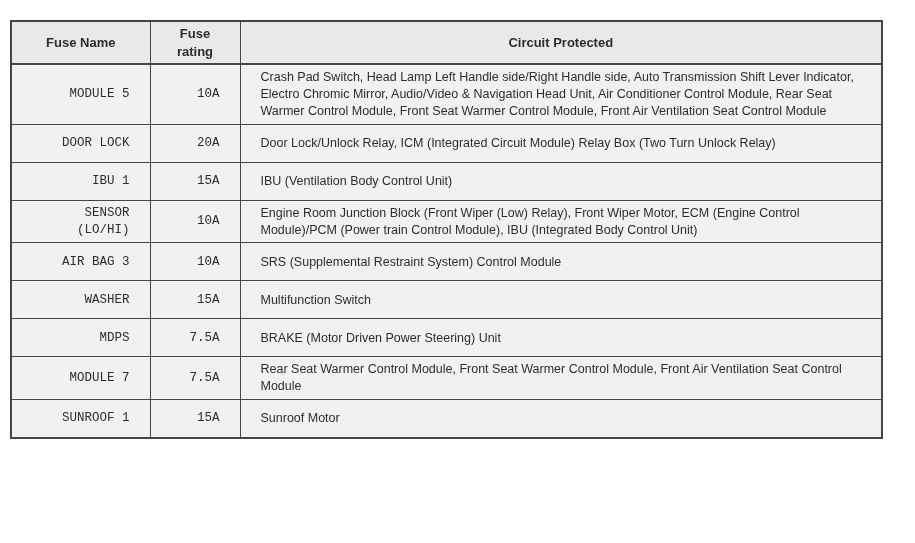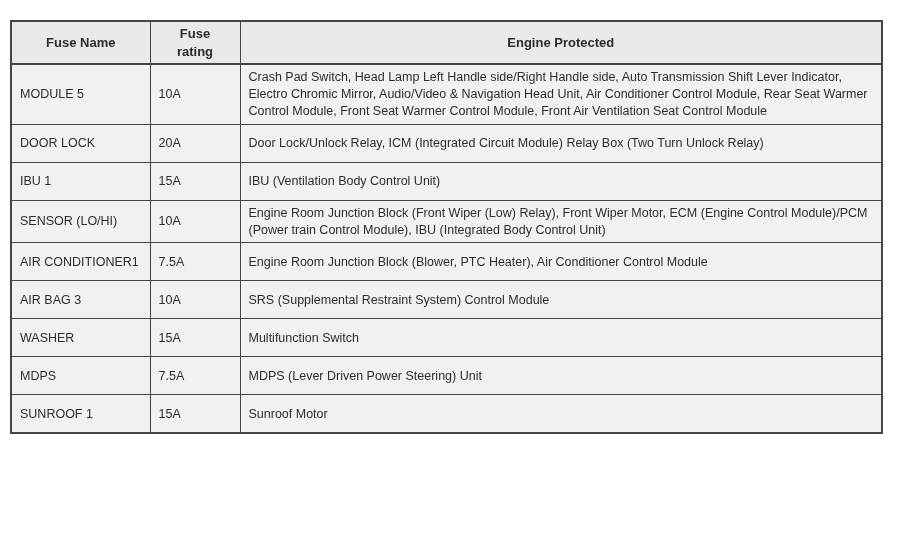--- a/index.html
+++ b/index.html
@@ -23,41 +23,42 @@
     border-collapse: collapse;
     table-layout: fixed;
     color: #2d2d2f;
     font-size: 12.5px;
     line-height: 1.35;
   }
   table.fuse-table th,
   table.fuse-table td {
     border: 1px solid #454547;
     background: #f1f1f2;
-    padding: 4px 8px;
+    padding: 4px 20px;
     vertical-align: middle;
     overflow: hidden;
   }
   table.fuse-table {
     border: 2px solid #454547;
   }
   table.fuse-table thead th {
     background: #e9e9ea;
     font-weight: bold;
     font-size: 13px;
     text-align: center;
     height: 20px;
     padding: 3px 10px;
     border-bottom-width: 2px;
   }
   table.fuse-table td {
     height: 29px;
   }
   td.col-name, td.col-rating {
-    text-align: left;
+    text-align: right;
+    font-family: Liberation Mono, monospace;
   }
   td.col-circuit {
     text-align: left;
     padding-left: 6px;
     padding-right: 10px;
   }
   col.c-name   { width: 139px; }
   col.c-rating { width: 90px;  }
   col.c-circuit{ width: 642px; }
 </style>
@@ -68,21 +69,21 @@
   <table class="fuse-table">
     <colgroup>
       <col class="c-name">
       <col class="c-rating">
       <col class="c-circuit">
     </colgroup>
     <thead>
       <tr>
         <th>Fuse Name</th>
         <th>Fuse rating</th>
-        <th>Engine Protected</th>
+        <th>Circuit Protected</th>
       </tr>
     </thead>
     <tbody>
         <tr>
           <td class="col-name">MODULE 5</td>
           <td class="col-rating">10A</td>
           <td class="col-circuit">Crash Pad Switch, Head Lamp Left Handle side/Right Handle side, Auto Transmission Shift Lever Indicator, Electro Chromic Mirror, Audio/Video &amp; Navigation Head Unit, Air Conditioner Control Module, Rear Seat Warmer Control Module, Front Seat Warmer Control Module, Front Air Ventilation Seat Control Module</td>
         </tr>
         <tr>
           <td class="col-name">DOOR LOCK</td>
@@ -93,38 +94,38 @@
           <td class="col-name">IBU 1</td>
           <td class="col-rating">15A</td>
           <td class="col-circuit">IBU (Ventilation Body Control Unit)</td>
         </tr>
         <tr>
           <td class="col-name">SENSOR (LO/HI)</td>
           <td class="col-rating">10A</td>
           <td class="col-circuit">Engine Room Junction Block (Front Wiper (Low) Relay), Front Wiper Motor, ECM (Engine Control Module)/PCM (Power train Control Module), IBU (Integrated Body Control Unit)</td>
         </tr>
         <tr>
-          <td class="col-name">AIR CONDITIONER1</td>
-          <td class="col-rating">7.5A</td>
-          <td class="col-circuit">Engine Room Junction Block (Blower, PTC Heater), Air Conditioner Control Module</td>
-        </tr>
-        <tr>
           <td class="col-name">AIR BAG 3</td>
           <td class="col-rating">10A</td>
           <td class="col-circuit">SRS (Supplemental Restraint System) Control Module</td>
         </tr>
         <tr>
           <td class="col-name">WASHER</td>
           <td class="col-rating">15A</td>
           <td class="col-circuit">Multifunction Switch</td>
         </tr>
         <tr>
           <td class="col-name">MDPS</td>
           <td class="col-rating">7.5A</td>
-          <td class="col-circuit">MDPS (Lever Driven Power Steering) Unit</td>
+          <td class="col-circuit">BRAKE (Motor Driven Power Steering) Unit</td>
+        </tr>
+        <tr>
+          <td class="col-name">MODULE 7</td>
+          <td class="col-rating">7.5A</td>
+          <td class="col-circuit">Rear Seat Warmer Control Module, Front Seat Warmer Control Module, Front Air Ventilation Seat Control Module</td>
         </tr>
         <tr>
           <td class="col-name">SUNROOF 1</td>
           <td class="col-rating">15A</td>
           <td class="col-circuit">Sunroof Motor</td>
         </tr>
       </tbody>
   </table>
 </div>
 

